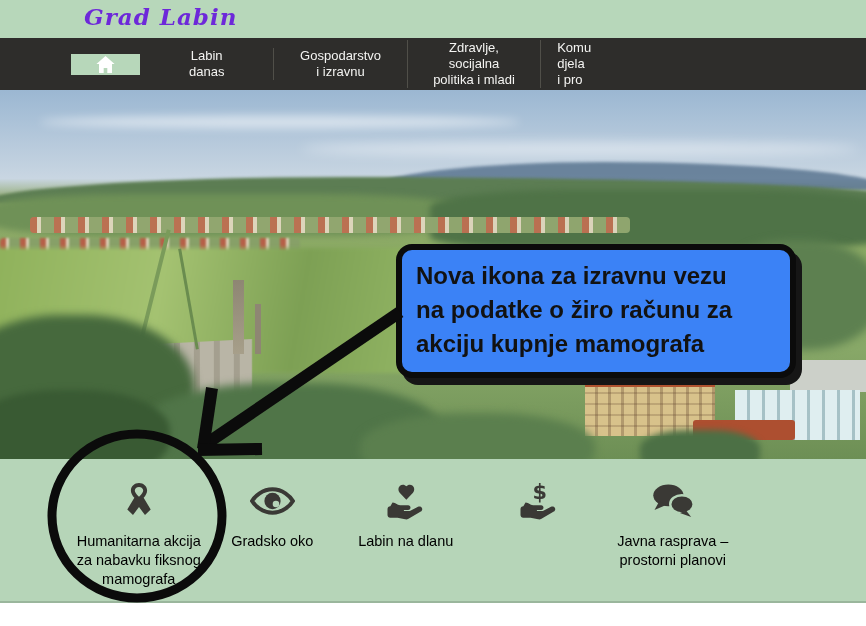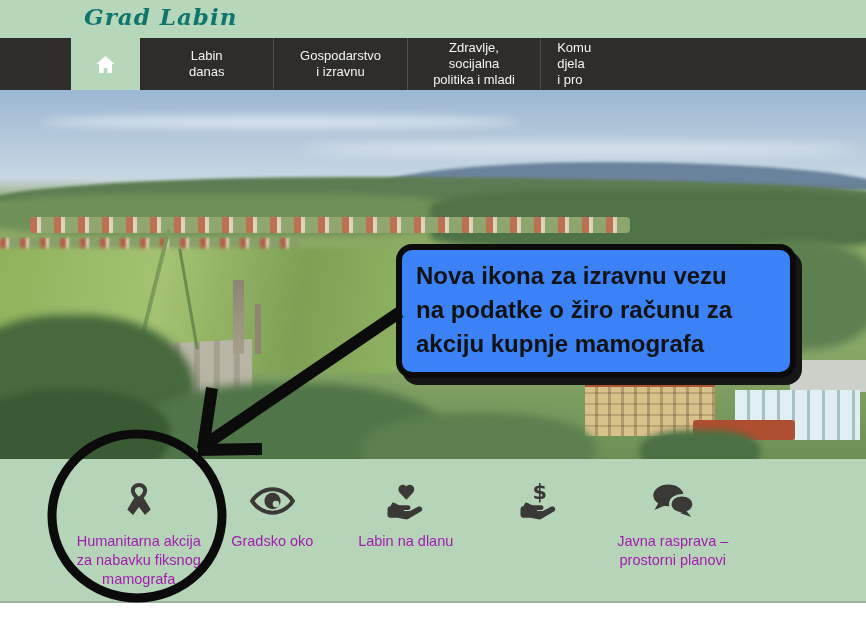--- a/index.html
+++ b/index.html
@@ -3,25 +3,25 @@
 <meta charset="utf-8">
 <style>
   * { box-sizing: border-box; margin: 0; padding: 0; }
   html,body { background:#fff; }
   body { font-family: "Liberation Sans", sans-serif; }
   .page { position:relative; width:866px; height:626px; overflow:hidden; background:#fff; }
 
   
   .topbar { position:absolute; top:0; left:0; width:866px; height:38px; background:#b7d7ba; }
   .logo { position:absolute; left:84px; top:3px; font-family:"DejaVu Serif", serif;
-          font-style:italic; font-weight:bold; font-size:23px; letter-spacing:1px; color:#0f766e; cursor:pointer; }
+          font-style:italic; font-weight:bold; font-size:23px; letter-spacing:1px; color:#6d28d9; cursor:pointer; }
 
   
   .nav { position:absolute; top:38px; left:0; width:866px; height:52px; background:#2e2d2b;
-         display:flex; overflow:hidden; }
+         display:flex; overflow:hidden;align-items:center; }
   .nav-spacer { width:71px; flex:none; }
   .nav-home { width:69px; flex:none; background:#b7d7ba; display:flex; align-items:center; justify-content:center; cursor:pointer; }
   .nav-item { width:133.4px; flex:none; color:#f4f4f2; font-size:13px; line-height:1.24;
               display:flex; align-items:center; justify-content:center; text-align:center;
               white-space:pre-line; cursor:pointer; }
   .nav-item + .nav-item { border-left:1px solid #504f49; }
   .nav-item.clipped { justify-content:flex-start; text-align:left; padding-left:16px; }
 
   
   .hero { position:absolute; top:90px; left:0; width:866px; height:369px; overflow:hidden;
@@ -69,21 +69,21 @@
 
   
   .overlay { position:absolute; top:0; left:0; width:866px; height:626px; z-index:10; pointer-events:none; }
 
   
   .strip { position:absolute; top:459px; left:0; width:866px; height:144px; background:#b6d5b8;
            border-bottom:2px solid #9ab69c; overflow:hidden; }
   .tiles { position:absolute; left:72px; top:0; display:flex; }
   .tile { width:133.5px; flex:none; padding-top:20px; text-align:center; cursor:pointer; }
   .tile-icon { height:44px; display:flex; align-items:center; justify-content:center; }
-  .ql-label { margin-top:9px; font-size:14.5px; line-height:19px; color:#a21caf; white-space:pre-line; }
+  .ql-label { margin-top:9px; font-size:14.5px; line-height:19px; color:#000000; white-space:pre-line; }
 
   
   .bottom-white { position:absolute; top:603px; left:0; width:866px; height:23px; background:#ffffff; }
 
   .ic { fill:#3a3935; }
 </style>
 </head>
 <body>
 
 <div class="page">

